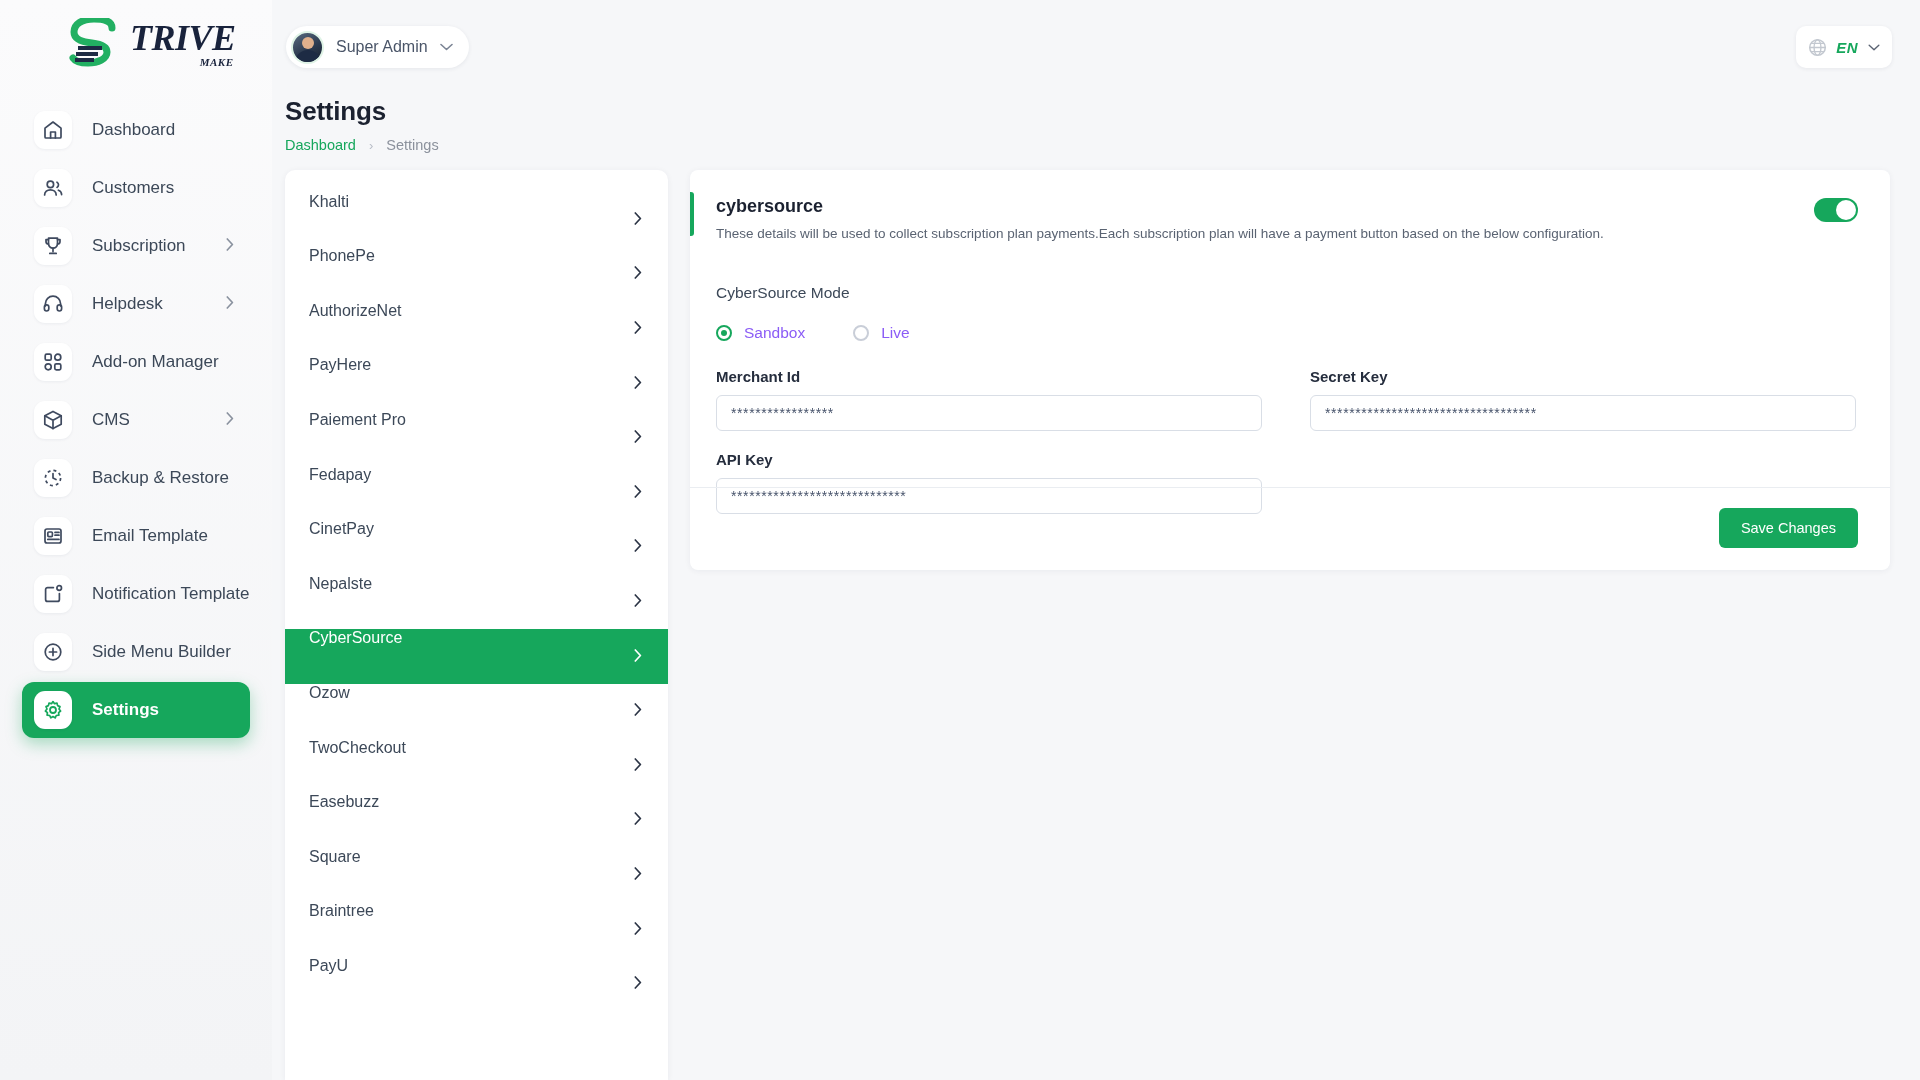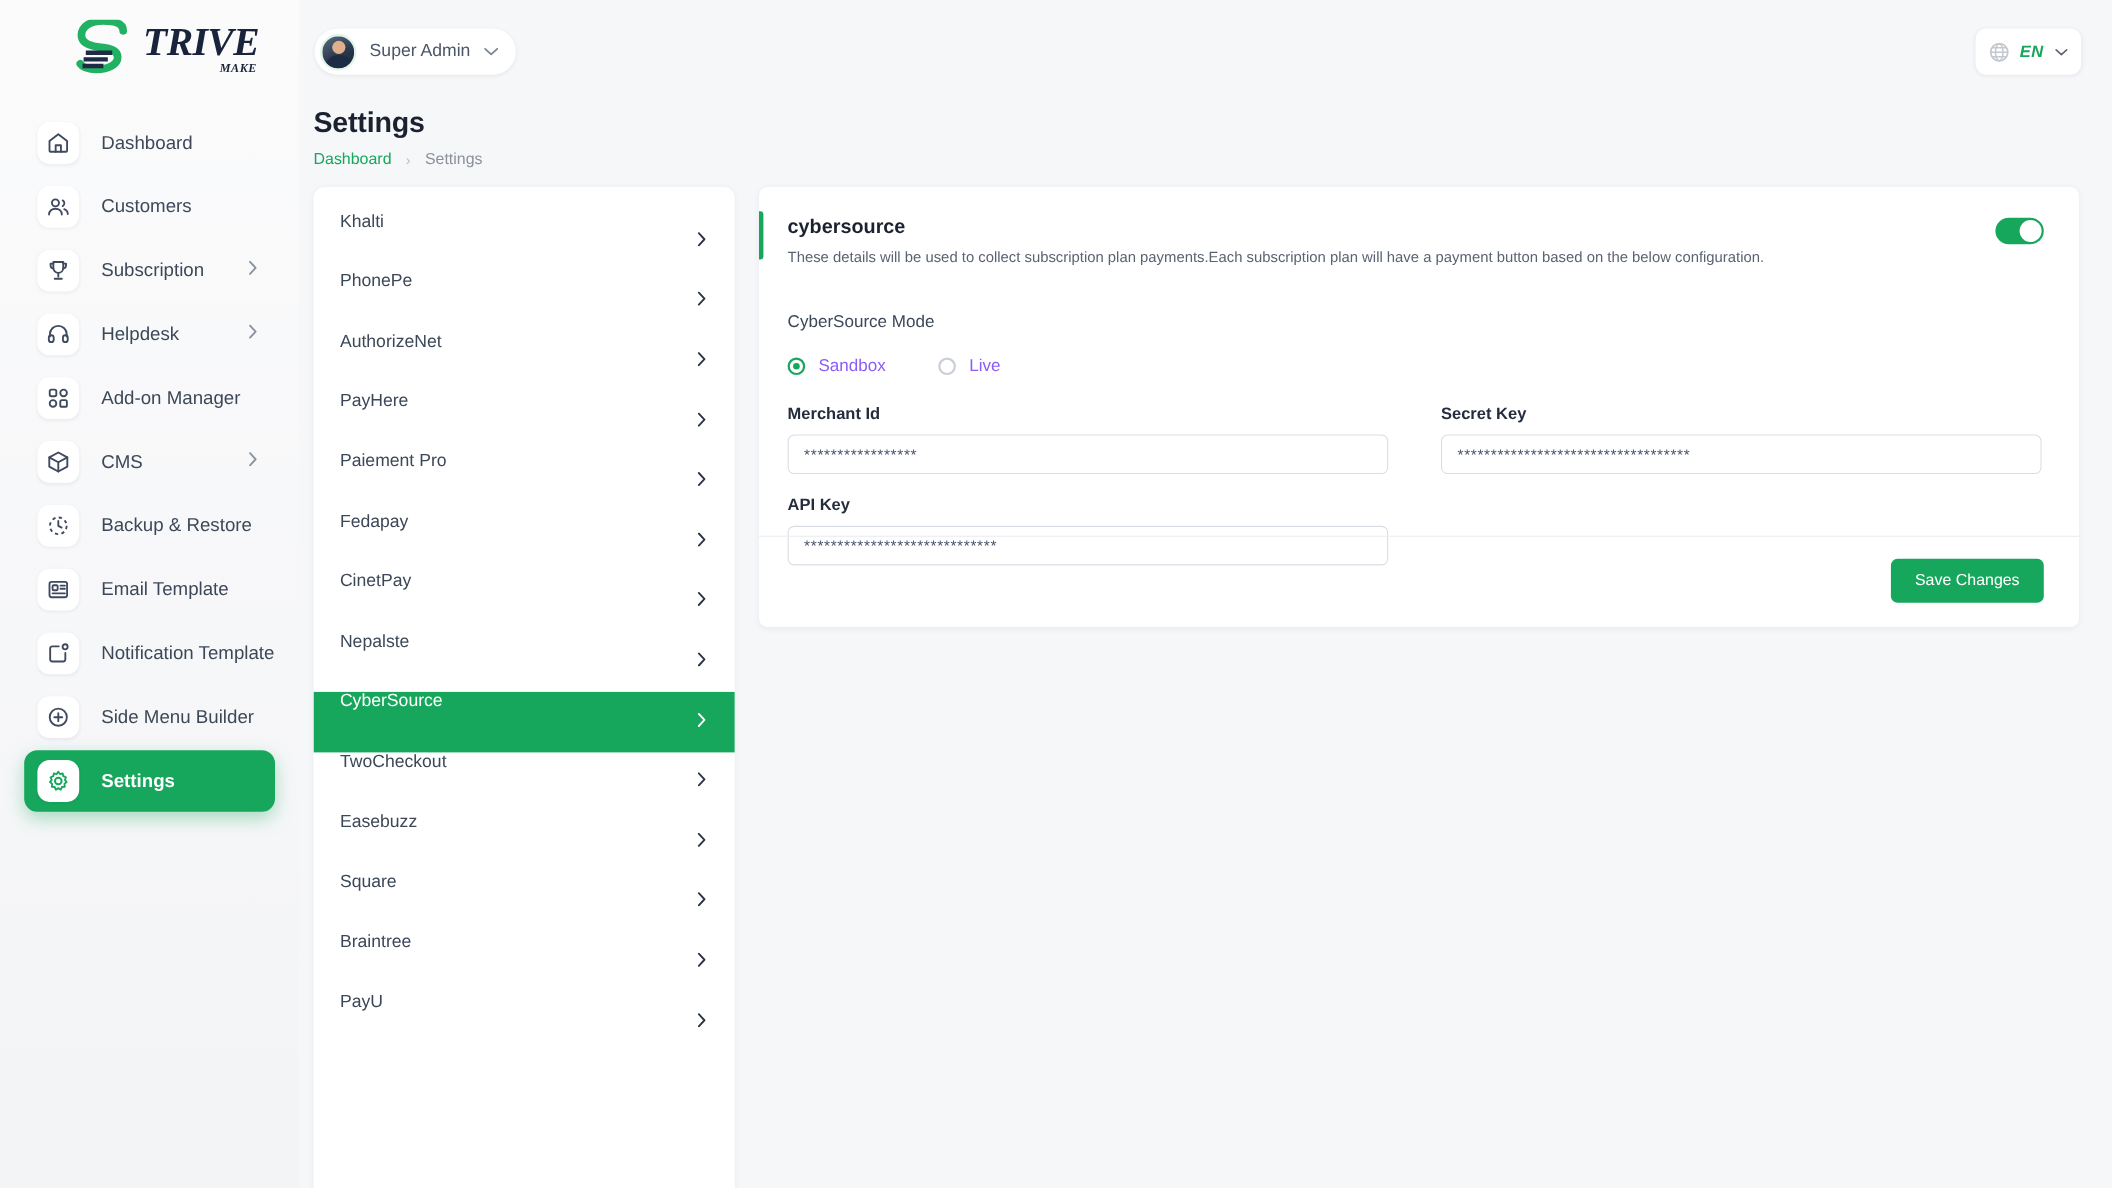--- a/index.html
+++ b/index.html
@@ -393,20 +393,26 @@
       <div class="gw-item">
         <span class="gw-label">Nepalste</span>
         <span class="gw-caret"><svg width="8" height="13" viewBox="0 0 8 13">
             <path d="M1.3 1 L6.4 6.5 L1.3 12" fill="none" stroke="#2b3445" stroke-width="1.7" stroke-linecap="round" stroke-linejoin="round"></path>
           </svg></span>
       </div>
       <div class="gw-item active">
         <span class="gw-label">CyberSource</span>
         <span class="gw-caret"><svg width="8" height="13" viewBox="0 0 8 13">
             <path d="M1.3 1 L6.4 6.5 L1.3 12" fill="none" stroke="#ffffff" stroke-width="1.7" stroke-linecap="round" stroke-linejoin="round"></path>
+          </svg></span>
+      </div>
+      <div class="gw-item">
+        <span class="gw-label">Ozow</span>
+        <span class="gw-caret"><svg width="8" height="13" viewBox="0 0 8 13">
+            <path d="M1.3 1 L6.4 6.5 L1.3 12" fill="none" stroke="#2b3445" stroke-width="1.7" stroke-linecap="round" stroke-linejoin="round"></path>
           </svg></span>
       </div>
       <div class="gw-item">
         <span class="gw-label">TwoCheckout</span>
         <span class="gw-caret"><svg width="8" height="13" viewBox="0 0 8 13">
             <path d="M1.3 1 L6.4 6.5 L1.3 12" fill="none" stroke="#2b3445" stroke-width="1.7" stroke-linecap="round" stroke-linejoin="round"></path>
           </svg></span>
       </div>
       <div class="gw-item">
         <span class="gw-label">Easebuzz</span>

